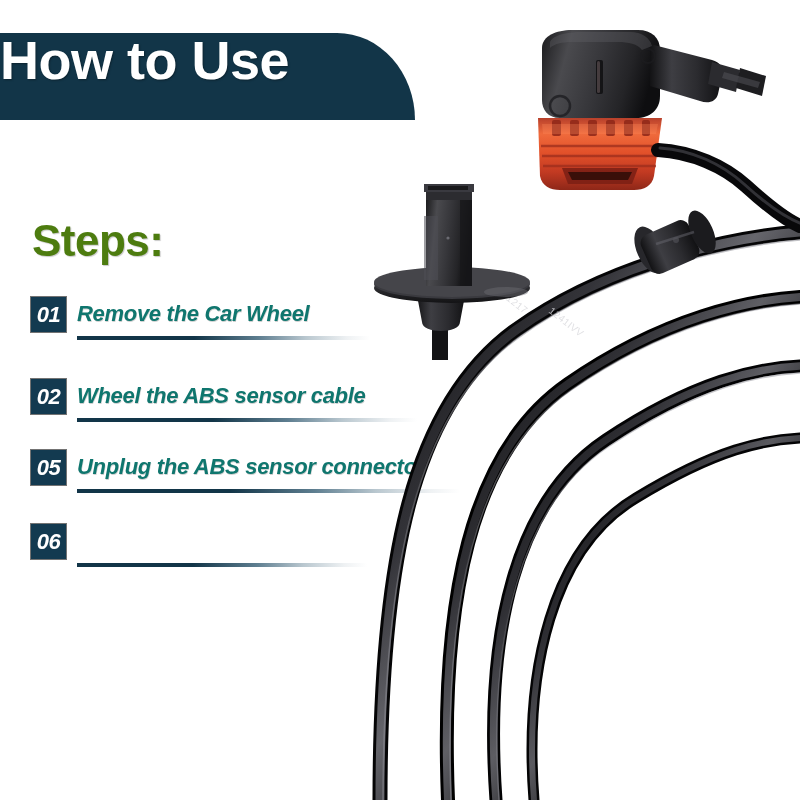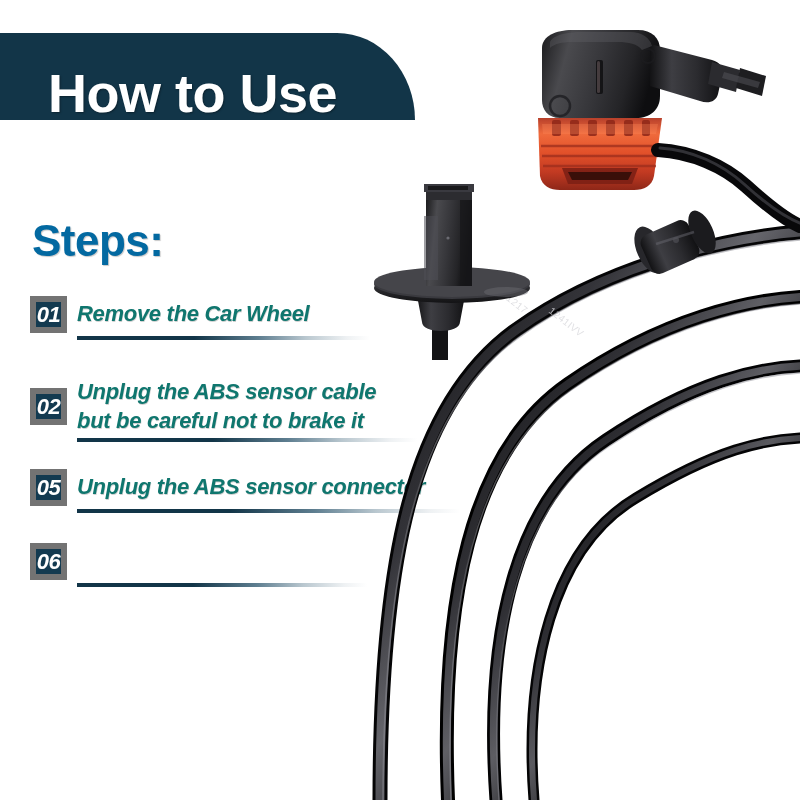--- a/index.html
+++ b/index.html
@@ -20,42 +20,41 @@
   .banner {
     position: absolute;
     left: 0;
     top: 33px;
     width: 415px;
     height: 87px;
     background: #123548;
     border-top-right-radius: 78px 87px;
     border-bottom-right-radius: 0 0;
     display: flex;
-    align-items: flex-end;
+    align-items: flex-start;
     box-sizing: border-box;
-    padding-left: 48px;
   }
   .banner-title {
     color: #ffffff;
     font-size: 54px;
     font-weight: bold;
     letter-spacing: -0.5px;
     line-height: 1;
     white-space: nowrap;
     text-shadow: 1px 1px 2px rgba(0,0,0,0.35);
   }
 
   
   .steps-heading {
     position: absolute;
     left: 32px;
     top: 219px;
     font-size: 44px;
     font-weight: bold;
-    color: #0369a1;
+    color: #4d7c0f;
     letter-spacing: -0.5px;
     line-height: 1;
     text-shadow: 1px 1px 1px rgba(0,0,0,0.22);
   }
 
   
   .steps {
     position: absolute;
     left: 0;
     top: 296px;
@@ -69,21 +68,21 @@
     display: flex;
     align-items: center;
   }
   .badge {
     flex: 0 0 auto;
     width: 37px;
     height: 37px;
     margin-left: 30px;
     margin-right: 10px;
     background: #133a50;
-    border: 6px solid #737373;
+    border: 1px solid #737373;
     box-sizing: border-box;
     display: flex;
     align-items: center;
     justify-content: center;
     color: #ffffff;
     font-size: 22px;
     font-weight: bold;
     font-style: italic;
     letter-spacing: -0.5px;
     line-height: 1;
@@ -145,22 +144,21 @@
         <span class="ln">Remove the Car Wheel</span>
       </div>
     </div>
     <div class="rule r1"></div>
   </div>
 
   <div class="step s2">
     <div class="step-row">
       <div class="badge">02</div>
       <div class="step-text">
-        <span class="ln">Unplug the ABS sensor cable</span>
-        <span class="ln">but be careful not to brake it</span>
+        <span class="ln">Wheel the ABS sensor cable</span>
       </div>
     </div>
     <div class="rule r2"></div>
   </div>
 
   <div class="step s3">
     <div class="step-row">
       <div class="badge">05</div>
       <div class="step-text">
         <span class="ln">Unplug the ABS sensor connector</span>

